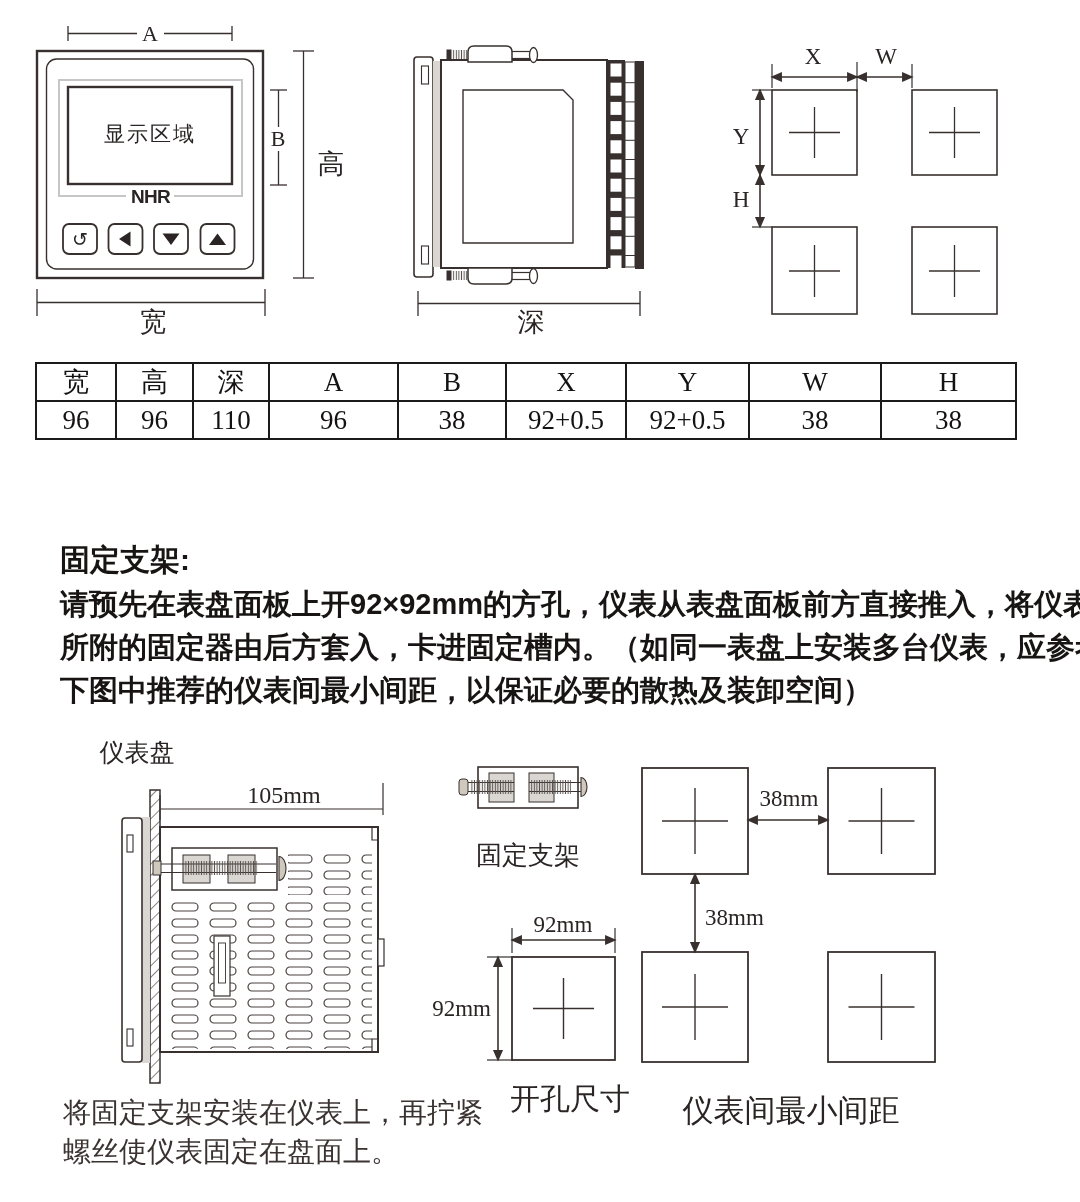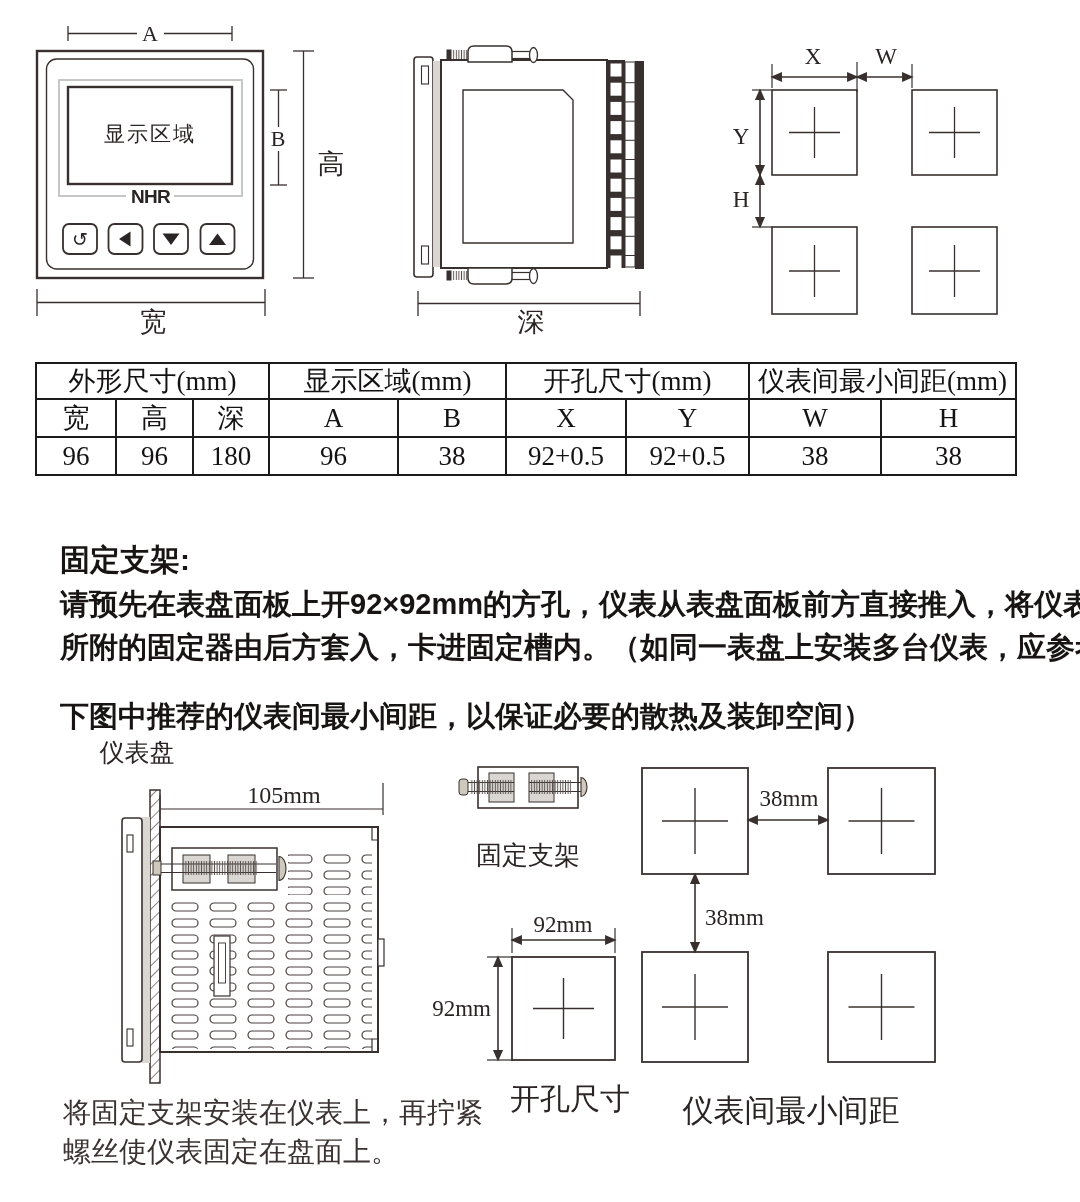--- a/index.html
+++ b/index.html
@@ -17,21 +17,21 @@
   .spec-table td{border:2px solid #1b1b1b;padding:0;line-height:1.05;}
   .spec-table tr.r1 td{height:34px;}
   .spec-table tr.r2 td{height:36px;}
   .spec-table tr.r3 td{height:36px;border-radius:17px;}
 
   .install{position:absolute;left:60px;font-family:"Liberation Sans","DejaVu Sans",sans-serif;
            font-weight:700;color:#171413;white-space:nowrap;}
   #install-heading{top:540px;font-size:30px;}
   #install-line1{top:585px;font-size:29px;}
   #install-line2{top:628px;font-size:29px;}
-  #install-line3{top:671px;font-size:29px;margin-top:26px;}
+  #install-line3{top:671px;font-size:29px;}
 
   .caption{position:absolute;left:63px;font-size:28px;color:#3a3331;white-space:nowrap;
            font-family:"Liberation Serif","DejaVu Serif",serif;}
   #caption-line1{top:1094px;}
   #caption-line2{top:1133px;}
 </style>
 </head>
 <body>
 
 <div id="page">
@@ -205,41 +205,35 @@
         <col style="width:77px">
         <col style="width:76px">
       <col style="width:129px">
         <col style="width:108px">
       <col style="width:120px">
         <col style="width:123px">
       <col style="width:132px">
         <col style="width:135px">
     </colgroup>
     <tbody>
-        <tr class="r1">
-      <td colspan="3">外形尺寸(mm)</td>
-      <td colspan="2">显示区域(mm)</td>
-      <td colspan="2">开孔尺寸(mm)</td>
-      <td colspan="2">仪表间最小间距(mm)</td>
-    </tr>
     <tr class="r2">
       <td>宽</td>
       <td>高</td>
       <td>深</td>
       <td>A</td>
       <td>B</td>
       <td>X</td>
       <td>Y</td>
       <td>W</td>
       <td>H</td>
     </tr>
     <tr class="r3">
       <td>96</td>
       <td>96</td>
-      <td>180</td>
+      <td>110</td>
       <td>96</td>
       <td>38</td>
       <td>92+0.5</td>
       <td>92+0.5</td>
       <td>38</td>
       <td>38</td>
     </tr>
   </tbody>
     </table>
 

